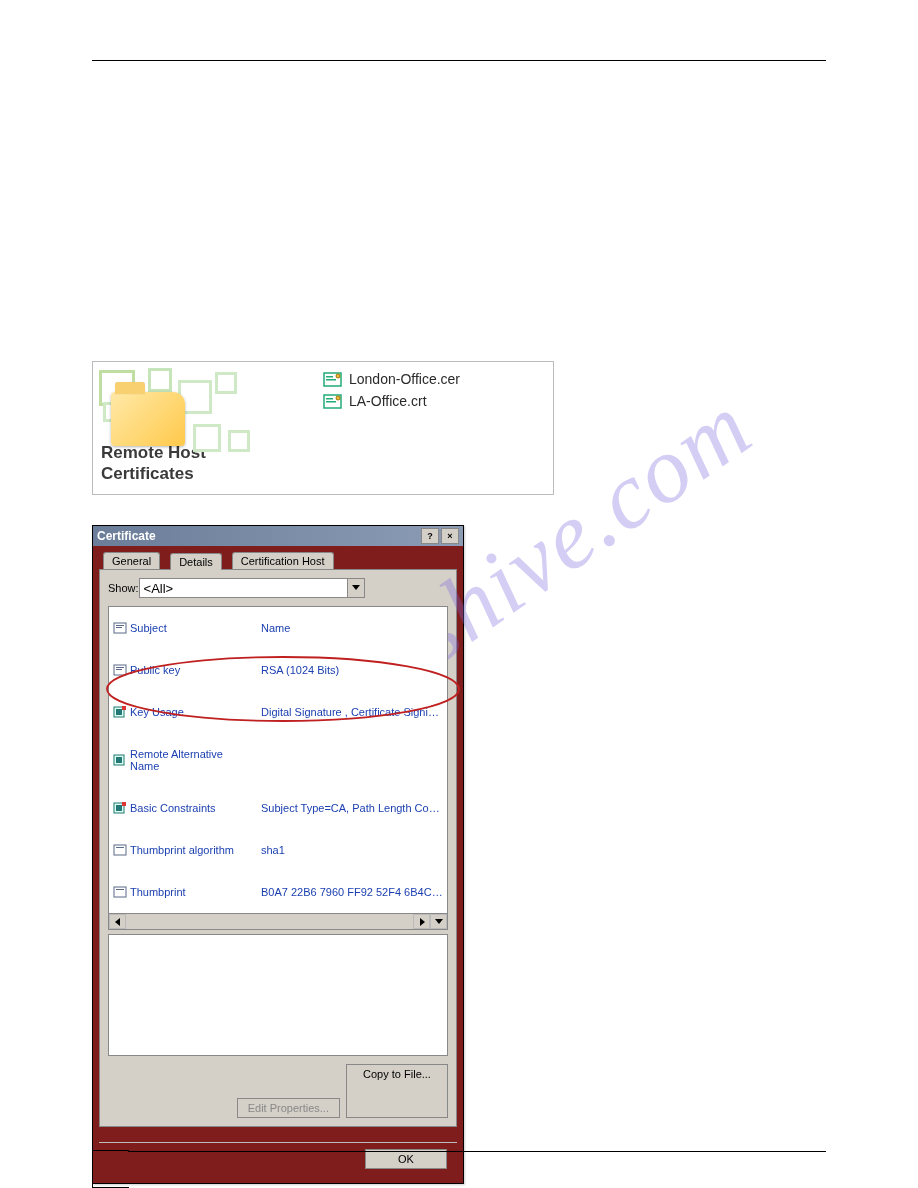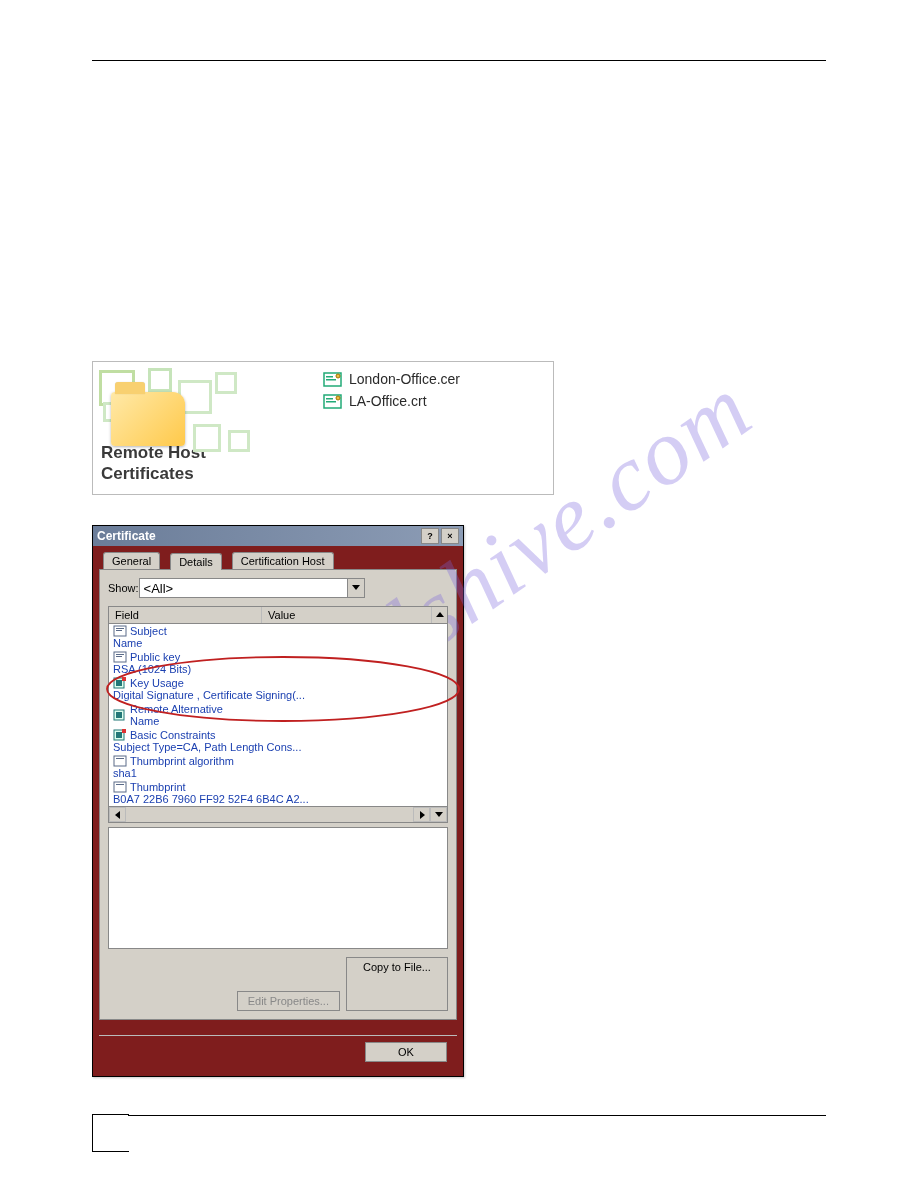--- a/index.html
+++ b/index.html
@@ -204,23 +204,22 @@
   .list-up-arrow {
     width: 15px;
     background: #d4d0c8;
     border-left: 1px solid #bbb;
     display: flex;
     align-items: center;
     justify-content: center;
   }
   .lb-row {
     display: flex;
-    padding: 1px 0;
+    padding: 15px 0;
     color: #333;
-    flex-direction: column;
   }
   .lb-row.blue { color: #1a3fb0; }
   .fld { width: 140px; padding: 0 4px; display: flex; align-items: center; gap: 3px; }
   .val { flex: 1; padding: 0 4px; white-space: nowrap; overflow: hidden; text-overflow: ellipsis; }
   .row-icon { width: 14px; height: 12px; display: inline-block; }
   .ic-doc svg { width: 14px; height: 12px; }
   .scroll-strip {
     display: flex;
     border-top: 1px solid #888;
     background: #d4d0c8;
@@ -378,29 +377,20 @@
             <span>&lt;All&gt;</span>
             <div class="combo-arrow">
               <svg width="8" height="6" viewBox="0 0 8 6">
                   <path d="M0 0 L8 0 L4 5 Z" fill="#000"></path>
                 </svg>
             </div>
           </div>
         </div>
 
         <div class="listbox" style="position:relative;">
-          <div class="list-header">
-            <div class="col-field">Field</div>
-            <div class="col-value">Value</div>
-            <div class="list-up-arrow">
-              <svg width="8" height="6" viewBox="0 0 8 6">
-                  <path d="M0 5 L8 5 L4 0 Z" fill="#000"></path>
-                </svg>
-            </div>
-          </div>
 
           <div class="lb-row blue">
             <div class="fld">
                 <span class="row-icon ic-doc"><svg viewBox="0 0 14 12">
                     <rect x="1" y="1" width="12" height="10" fill="#fff" stroke="#5a6a88"></rect>
                     <rect x="3" y="3" width="8" height="1" fill="#5a6a88"></rect>
                     <rect x="3" y="5" width="6" height="1" fill="#5a6a88"></rect>
                   </svg></span>
                 <span>Subject</span>
               </div>

